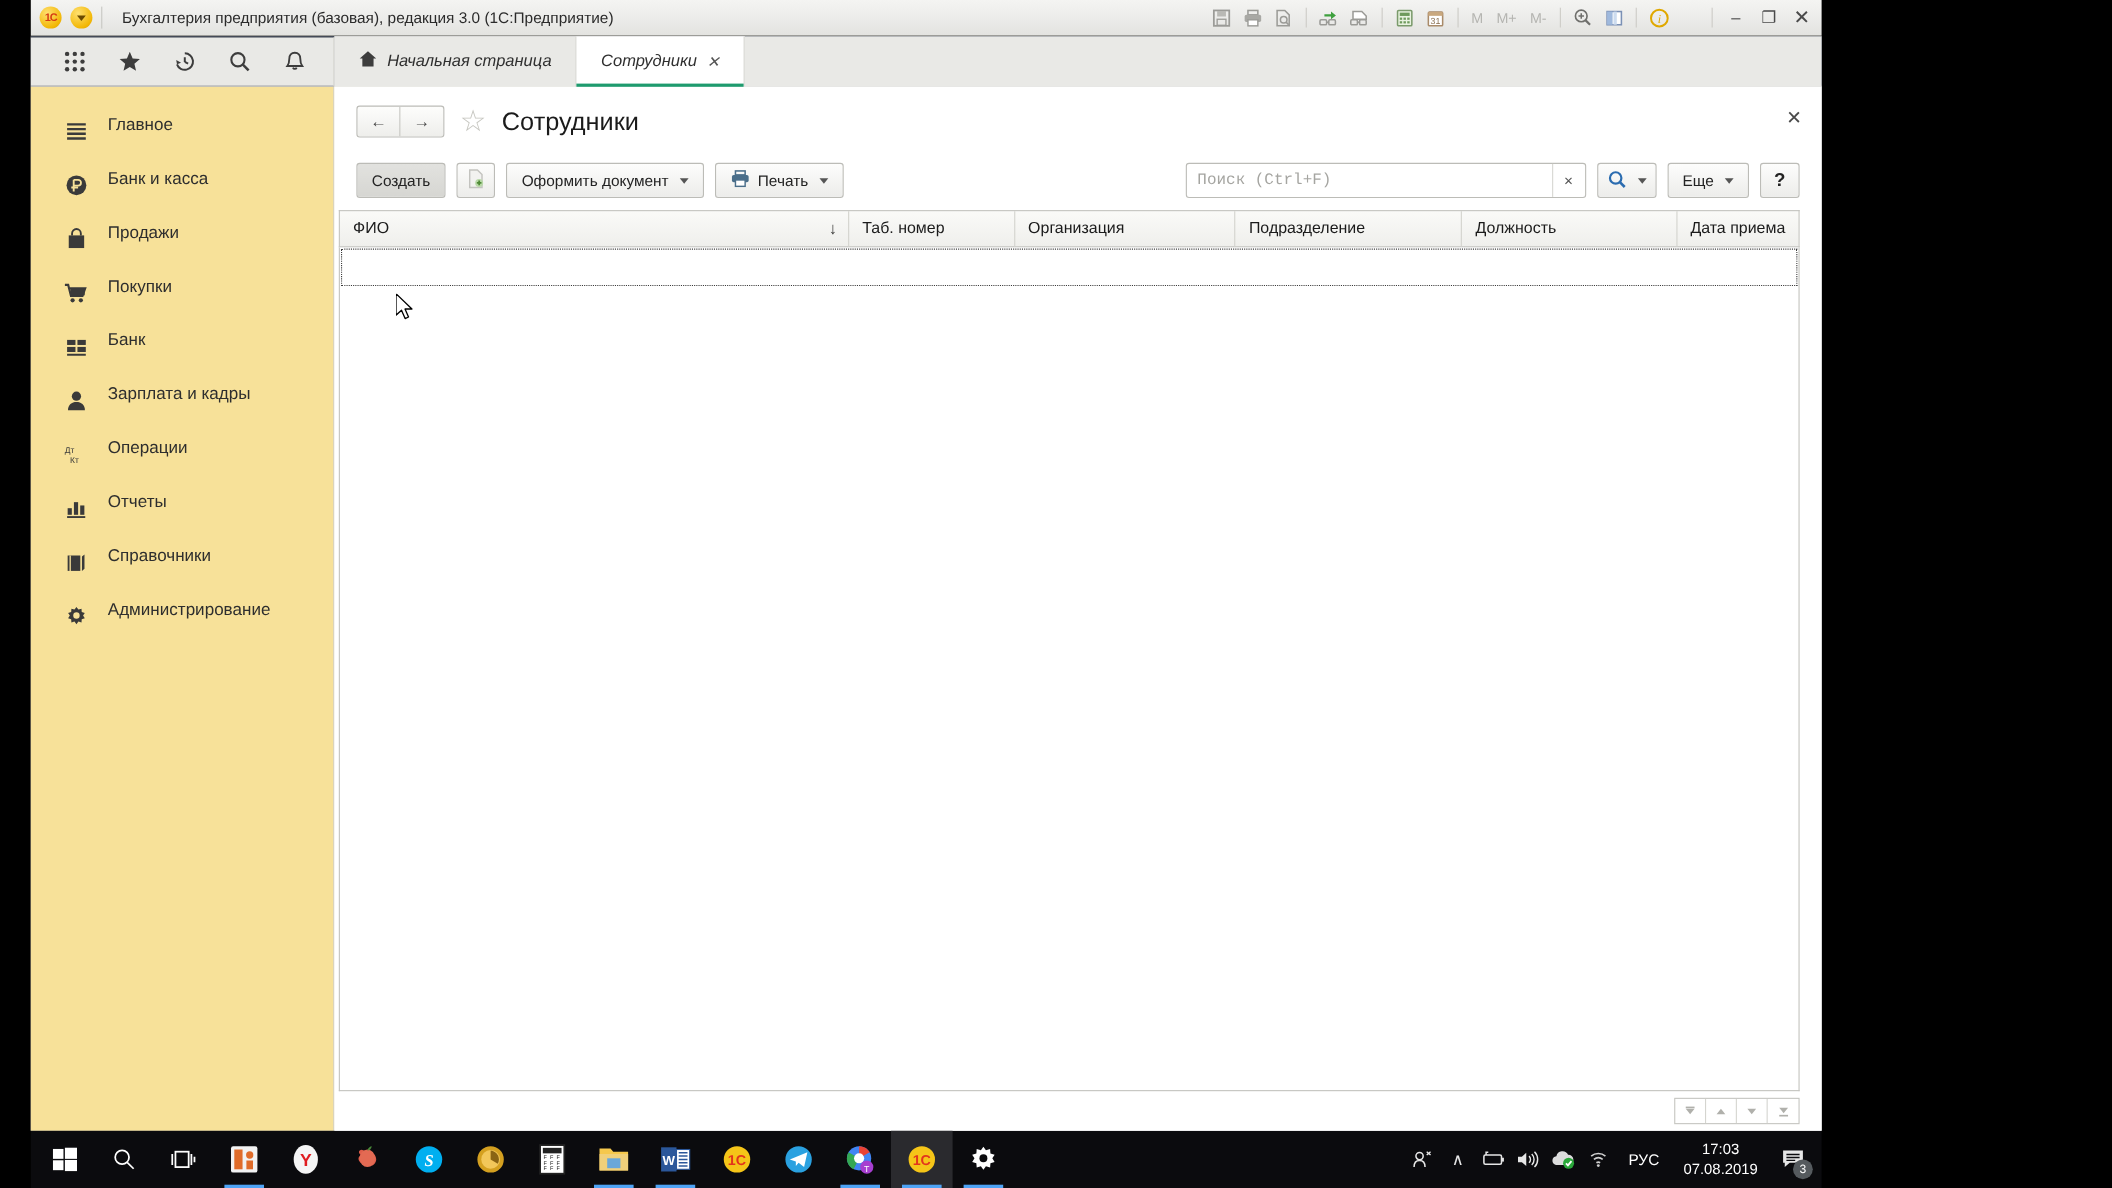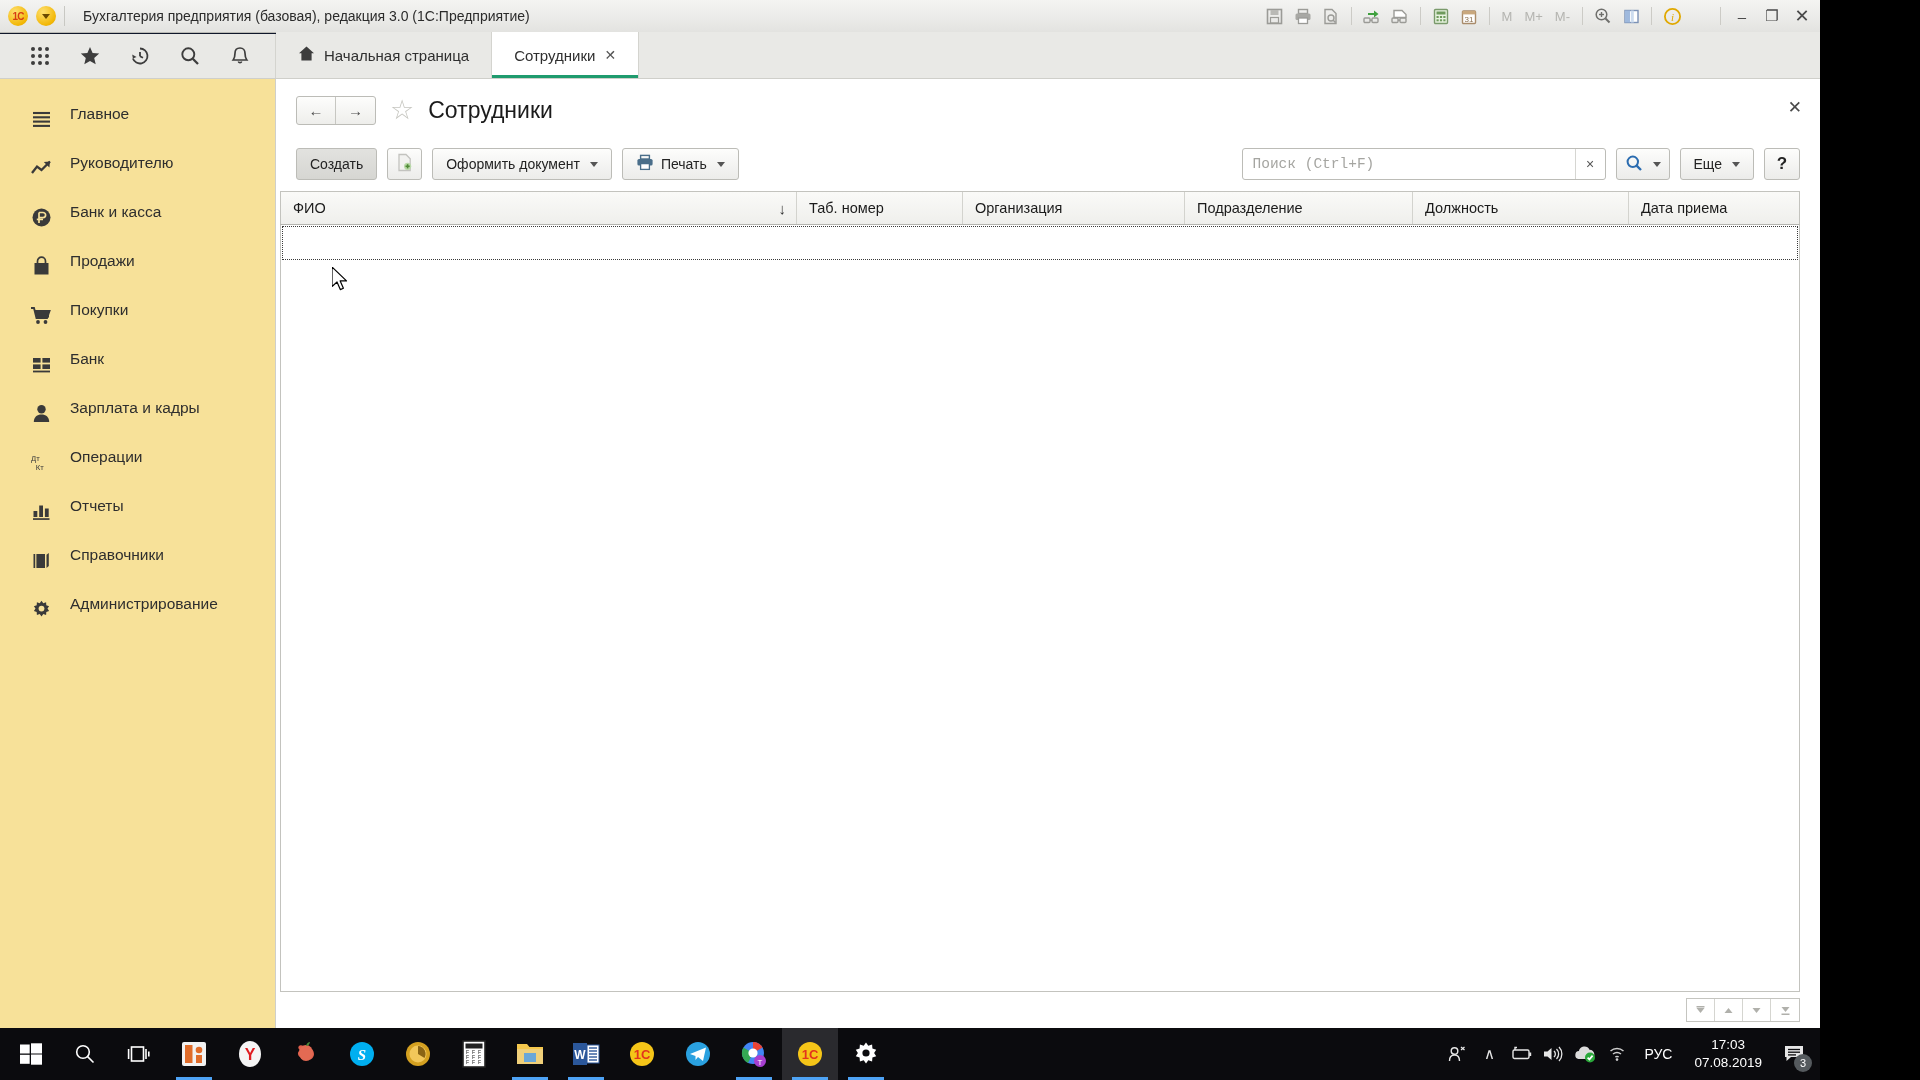--- a/index.html
+++ b/index.html
@@ -4,23 +4,24 @@
 <style>
   * { box-sizing: border-box; margin: 0; padding: 0; }
   html, body {
     width: 1920px; height: 1080px;
     font-family: "Liberation Sans", sans-serif;
     overflow: hidden;
     background: #000;
   }
   .app {
     position: relative;
-    width: 1820px; height: 1080px;
+    width: 1656px; height: 1080px;
     display: flex; flex-direction: column;
     background: #000;
+    padding-left: 28px;
   }
 
   
   .titlebar {
     height: 33px;
     background: linear-gradient(to bottom, #f4f4f2 0%, #ececea 50%, #e3e3e0 100%);
     border-bottom: 1px solid #b9b9b4;
     display: flex; align-items: center;
     padding: 0 4px 0 8px;
     flex: none;
@@ -60,23 +61,24 @@
     color:#4a4a4a; font-size:15px;
   }
   .tb-winbtn.close { font-size:18px; }
   .tb-vsep { width:1px;height:18px;background:#cccbc6;margin:0 5px; }
 
   
   .body-wrap { flex: 1 1 auto; display: flex; flex-direction: column; background:#fff; min-height:0; }
 
   
   .topstrip {
-    height: 46px; display: flex; align-items: flex-end; flex: none;
+    height: 46px; display: flex; align-items: center; flex: none;
     background: #0f172a;
     border-bottom: 1px solid #cfcfca;
+    font-style: italic;
   }
   .navicons {
     width: 276px; flex: none;
     background: #e9e9e6;
     display: flex; align-items: center; gap: 2px;
     padding-left: 16px;
     border-right: 1px solid #d4d4cf;
   }
   .navicon {
     width: 48px; height: 44px;
@@ -427,29 +429,20 @@
             <svg width="21" height="21" viewBox="0 0 21 21">
                 <g stroke="#3a3a3a" stroke-width="2.1">
                   <line x1="2" y1="4" x2="19" y2="4"></line>
                   <line x1="2" y1="8.3" x2="19" y2="8.3"></line>
                   <line x1="2" y1="12.6" x2="19" y2="12.6"></line>
                   <line x1="2" y1="16.9" x2="19" y2="16.9"></line>
                 </g>
               </svg>
           </span>
           <span>Главное</span>
-        </div>
-        <div class="sb-item">
-          <span class="sb-ico">
-            <svg width="21" height="21" viewBox="0 0 21 21">
-                <polyline points="1,15 6,8.5 10.5,12 19,3.5" fill="none" stroke="#3a3a3a" stroke-width="2.3"></polyline>
-                <polygon points="19,3.5 12.8,3.9 18.4,9.6" fill="#3a3a3a"></polygon>
-              </svg>
-          </span>
-          <span>Руководителю</span>
         </div>
         <div class="sb-item">
           <span class="sb-ico">
             <svg width="21" height="21" viewBox="0 0 21 21">
                 <circle cx="10.5" cy="10.5" r="9" fill="#3a3a3a"></circle>
                 <g stroke="#f7e199" stroke-width="1.7" fill="none">
                   <line x1="8" y1="5.5" x2="8" y2="16"></line>
                   <path d="M8 5.5 H12 a2.6 2.6 0 0 1 0 5.2 H8"></path>
                   <line x1="5.8" y1="12.4" x2="12" y2="12.4"></line>
                 </g>

